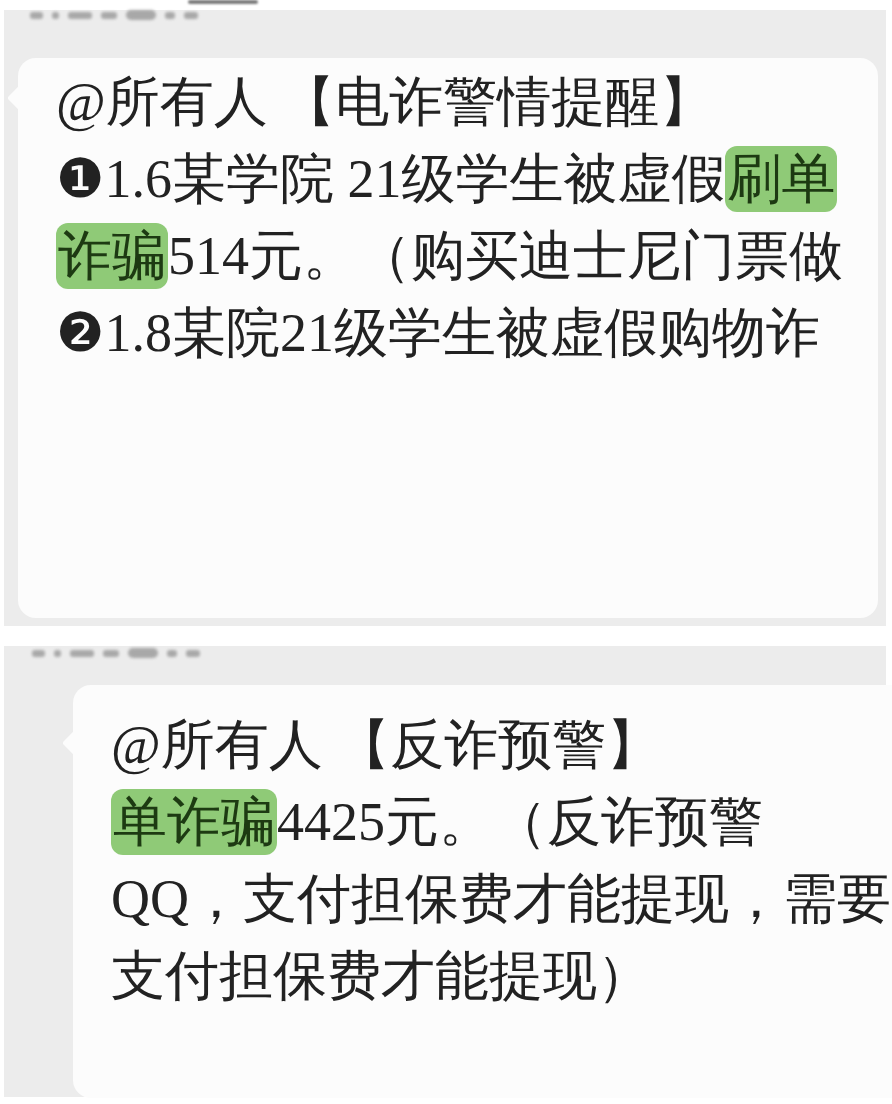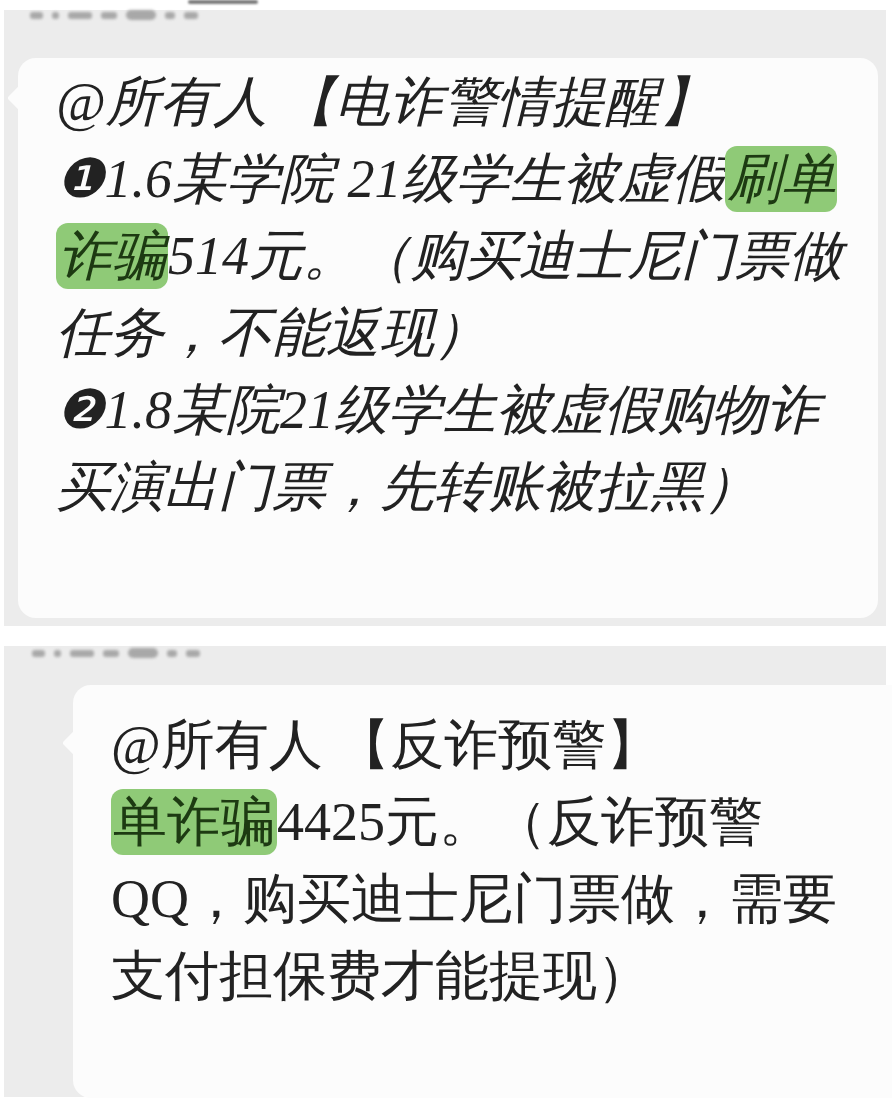--- a/index.html
+++ b/index.html
@@ -31,21 +31,21 @@
   }
   #bubble1 .tail { left: -7px; top: 30px; }
   #bubble2 .tail { left: -7px; top: 48px; }
 
   .msg-lines {
     position: relative;
     color: var(--text-color, #222222);
     font-size: 54px; line-height: 77px;
     letter-spacing: 0;
   }
-  #bubble1 .msg-lines { padding: 6px 18px 0 38px; font-style: italic; }
+  #bubble1 .msg-lines { padding: 6px 18px 0 38px; }
   #bubble2 .msg-lines { padding: 22px 18px 0 38px; }
   .line { white-space: nowrap; }
 
   .hl {
     background: var(--highlight-bg, #8fca77);
     color: var(--highlight-text, #1d3a12);
     padding: 3px 2px; border-radius: 12px;
   }
 
   
@@ -86,37 +86,35 @@
     <i></i>
     <i></i>
 </div>
 
 <div class="bubble" id="bubble1">
   <span class="tail"></span>
   <div class="msg-lines">
       <div class="line"><span>@所有人 【电诈警情提醒】</span></div>
       <div class="line"><span>❶1.6某学院 21级学生被虚假</span><span class="hl">刷单</span></div>
       <div class="line"><span class="hl">诈骗</span><span>514元。（购买迪士尼门票做</span></div>
-      <div class="line"><span>任务，不能返现）</span></div>
       <div class="line"><span>❷1.8某院21级学生被虚假购物诈</span></div>
-      <div class="line"><span>买演出门票，先转账被拉黑）</span></div>
     </div>
 </div>
 
 <div class="redacted" id="red2">
   <i></i>
     <i></i>
     <i></i>
     <i></i>
     <i></i>
     <i></i>
     <i></i>
 </div>
 
 <div class="bubble" id="bubble2">
   <span class="tail"></span>
   <div class="msg-lines">
       <div class="line"><span>@所有人 【反诈预警】</span></div>
       <div class="line"><span class="hl">单诈骗</span><span>4425元。（反诈预警</span></div>
-      <div class="line"><span>QQ，购买迪士尼门票做，需要</span></div>
+      <div class="line"><span>QQ，支付担保费才能提现，需要</span></div>
       <div class="line"><span>支付担保费才能提现）</span></div>
     </div>
 </div>
 
 </body></html>

